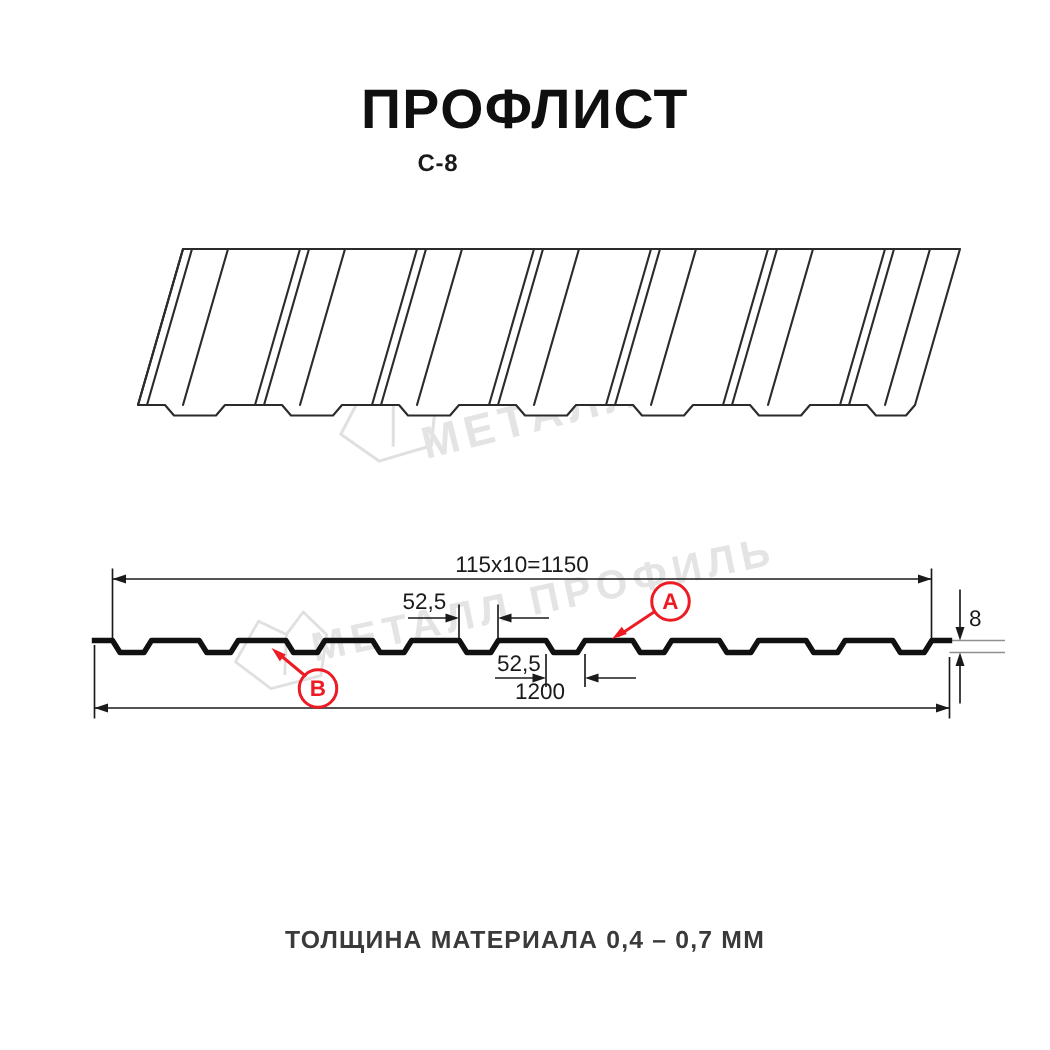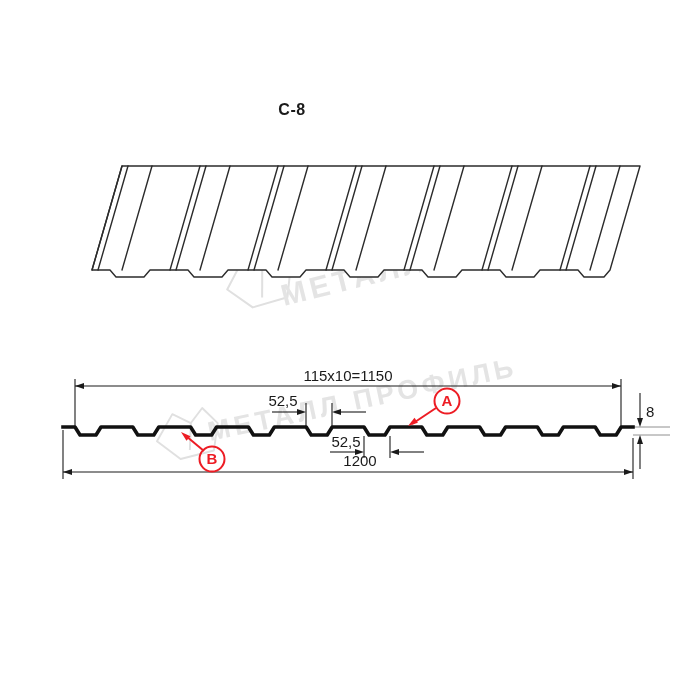--- a/index.html
+++ b/index.html
@@ -25,20 +25,21 @@
   .profile{stroke:#111;stroke-width:3.6;fill:none;stroke-linejoin:round;stroke-linecap:square;}
   .red{stroke:#ed1c24;fill:none;stroke-width:2;}
   .redtxt{fill:#ed1c24;font-size:15px;font-weight:bold;}
   .redarr{fill:#ed1c24;stroke:none;}
 </style>
 </head>
 <body>
 
 <div class="page">
 
+  <div class="title">ПРОФЛИСТ</div>
   <div class="subtitle">С-8</div>
 
   <svg class="iso" width="620" height="190" viewBox="0 0 620 190">
 
     <g>
       <g class="wmline" transform="translate(182,120) rotate(-10)">
         <polygon points="0,30 20,4 38,16 52,2 66,20 58,48 22,52" fill="none"></polygon>
         <polyline points="38,16 33,44" fill="none"></polyline>
       </g>
       <text class="wm" transform="translate(244,166) rotate(-14)" font-size="30" letter-spacing="4">МЕТАЛЛ ПРОФИЛЬ</text>
@@ -139,13 +140,14 @@
     </g>
 
     <g>
       <line class="red" x1="184" y1="116" x2="166" y2="101"></line>
       <polygon class="redarr" points="161,97 170.5,101.3 166.5,105.8"></polygon>
       <circle class="red" cx="192" cy="124" r="12.5"></circle>
       <text class="redtxt" x="192" y="129" text-anchor="middle">B</text>
     </g>
   </svg>
 
+  <div class="footer">ТОЛЩИНА МАТЕРИАЛА 0,4 – 0,7 ММ</div>
 </div>
 
 </body></html>

